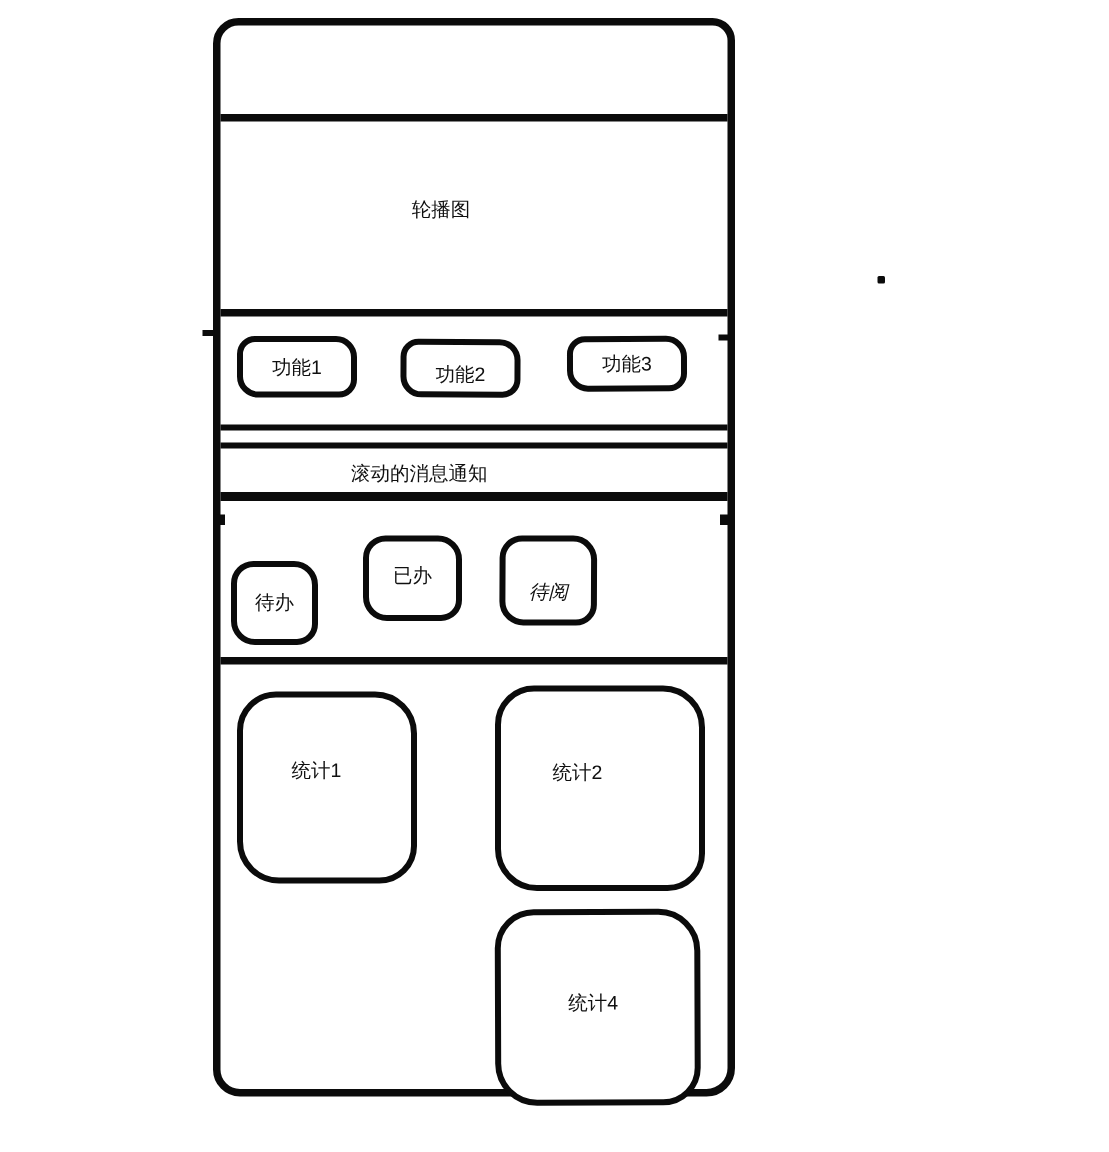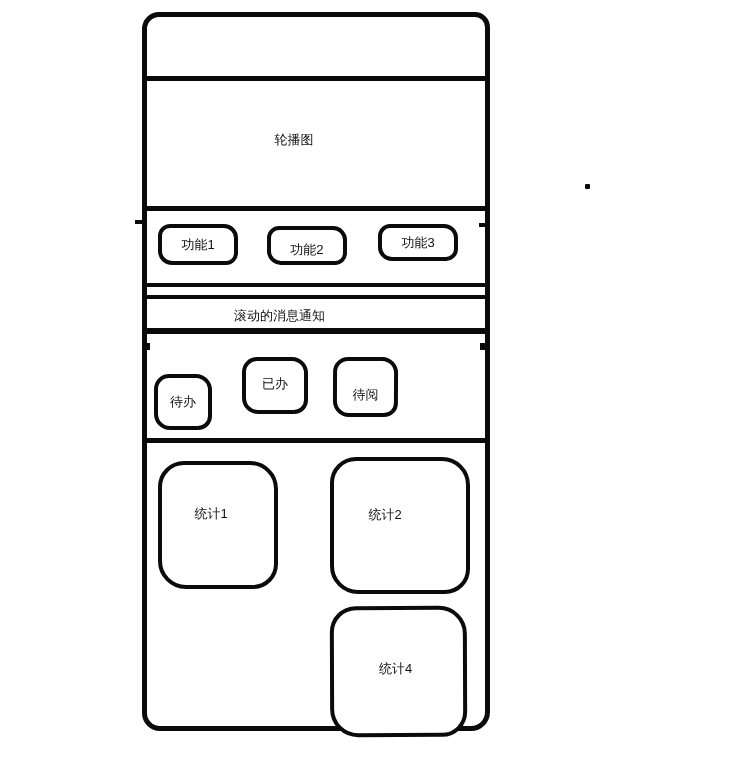--- a/index.html
+++ b/index.html
@@ -31,21 +31,21 @@
     display:flex;align-items:center;justify-content:center;
     border:4px solid #0b0b0b;background:#ffffff;font-size:13px;color:#101010;
   }
   .fn{border-radius:12px 14px 12px 14px;}
   .fn1{left:11px;top:183px;width:80px;height:41px;}
   .fn2{left:120px;top:185px;width:80px;height:39px;padding-top:8px;transform:rotate(.2deg);}
   .fn3{left:231px;top:183px;width:80px;height:37px;transform:rotate(-.2deg);}
   .st{border-radius:15px 16px 14px 16px;}
   .st1{left:7px;top:333px;width:58px;height:56px;}
   .st2{left:95px;top:316px;width:66px;height:57px;padding-bottom:3px;}
-  .st3{left:186px;top:316px;width:65px;height:60px;padding-top:15px;transform:rotate(.25deg);}
+  .st3{left:186px;top:316px;width:65px;height:60px;padding-top:15px;transform:rotate(.25deg);font-style:italic;}
   .st4{left:271px;top:316px;width:59px;height:55px;padding-bottom:8px;}
   .card{border-radius:26px 28px 25px 28px;}
   .card1{left:11px;top:420px;width:120px;height:128px;padding:0 14px 22px 0;}
   .card2{left:183px;top:416px;width:140px;height:137px;padding:0 30px 22px 0;}
   .card3{left:13px;top:566px;width:115px;height:130px;padding:0 32px 0 0;}
   .card4{left:183px;top:565px;width:137px;height:131px;padding:10px 6px 16px 0;transform:rotate(-.2deg);}
   
   .mark{position:absolute;background:#0b0b0b;}
   .tick-l1{left:135px;top:220px;width:8px;height:4px;}
   .tick-r1{left:479px;top:223px;width:8px;height:4px;}

